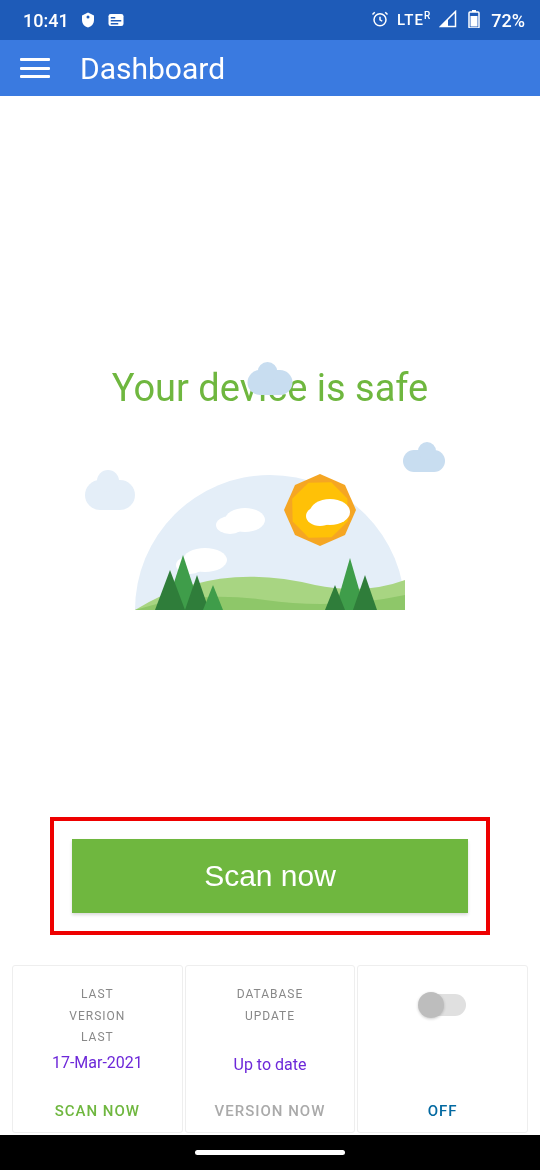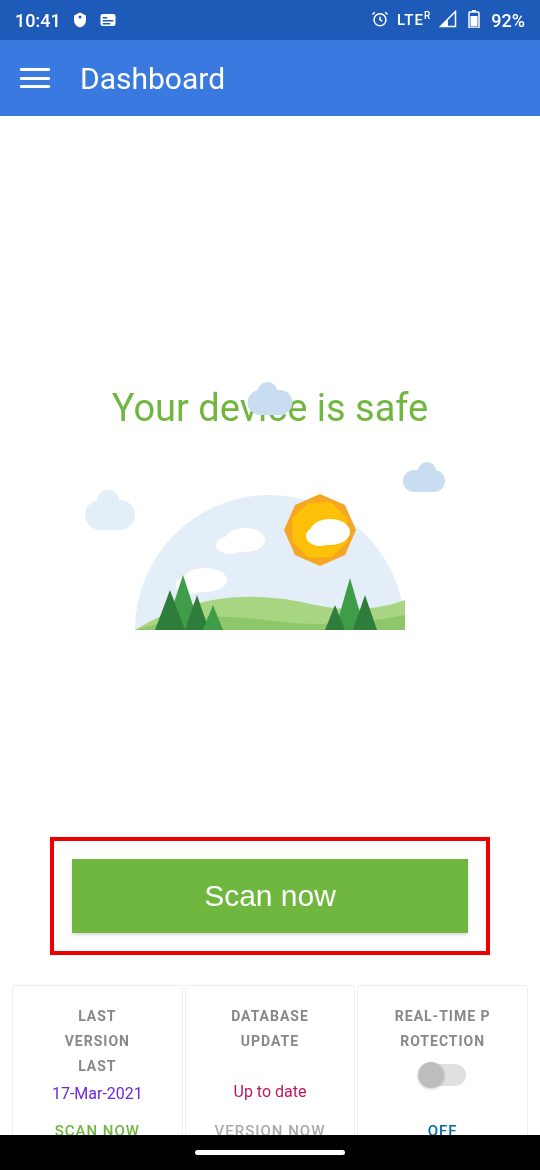--- a/index.html
+++ b/index.html
@@ -19,27 +19,28 @@
       align-items: center;
       justify-content: space-between;
       padding: 0 15px;
       font-size: 18px;
       font-weight: 500;
     }
     .status-left {
       display: flex;
       align-items: center;
       gap: 10px;
+      margin-left: 8px;
     }
     .status-right {
       display: flex;
       gap: 8px;
     }
     .app-bar {
-      height: 76px;
+      height: 56px;
       background: #3a7ae0;
       color: white;
       display: flex;
       align-items: center;
       padding: 0 20px;
       gap: 30px;
     }
     .hamburger {
       width: 30px;
       height: 20px;
@@ -169,31 +170,31 @@
       border: 1px solid #eeeeee;
       border-radius: 3px;
       padding: 18px 10px 12px 10px;
       display: flex;
       flex-direction: column;
       align-items: center;
       text-align: center;
     }
     .card-title {
       color: #888888;
-      font-size: 14px;
+      font-size: 12px;
       letter-spacing: 1px;
       line-height: 1.8;
-      font-weight: 700;
+      font-weight: 400;
     }
     .card-value {
       margin-top: 4px;
       font-size: 16px;
     }
     .card-value.grey { color: #6d28d9; }
-    .card-value.green { color: #be185d; }
+    .card-value.green { color: #6d28d9; }
     .card-action {
       margin-top: auto;
       font-size: 15px;
       letter-spacing: 1px;
       font-weight: 500;
     }
     .card-action.green { color: #6fb73f; }
     .card-action.grey { color: #aaaaaa; }
     .card-action.orange { color: #0369a1; }
     .toggle {
@@ -276,21 +277,21 @@
           <path d="M2 22 L12 12 L12 22 Z" fill="white"></path>
         </svg>
     </span>
     <span class="mini-icon">
       <svg width="12" height="18" viewBox="0 0 12 18" fill="white">
           <rect x="4" y="0" width="4" height="2"></rect>
           <rect x="1" y="2" width="10" height="16" rx="1" fill="none" stroke="white" stroke-width="1.5"></rect>
           <rect x="2.5" y="6" width="7" height="10.5"></rect>
         </svg>
     </span>
-    <span>92%</span>
+    <span>72%</span>
   </div>
 </div>
 
 <div class="app-bar">
   <div class="hamburger">
     <span></span>
       <span></span>
       <span></span>
   </div>
   <div class="app-title">Dashboard</div>
@@ -352,24 +353,20 @@
   <div class="card">
     <div class="card-title">
       <span>DATABASE</span><br>
       <span>UPDATE</span>
     </div>
     <div class="card-value green" style="margin-top:28px;">Up to date</div>
     <div class="card-action grey">VERSION NOW</div>
   </div>
 
   <div class="card">
-    <div class="card-title">
-      <span>REAL-TIME P</span><br>
-      <span>ROTECTION</span>
-    </div>
     <div class="toggle">
       <div class="toggle-knob"></div>
     </div>
     <div class="card-action orange">OFF</div>
   </div>
 </div>
 
 <div class="nav-bar">
   <div class="nav-handle"></div>
 </div>

